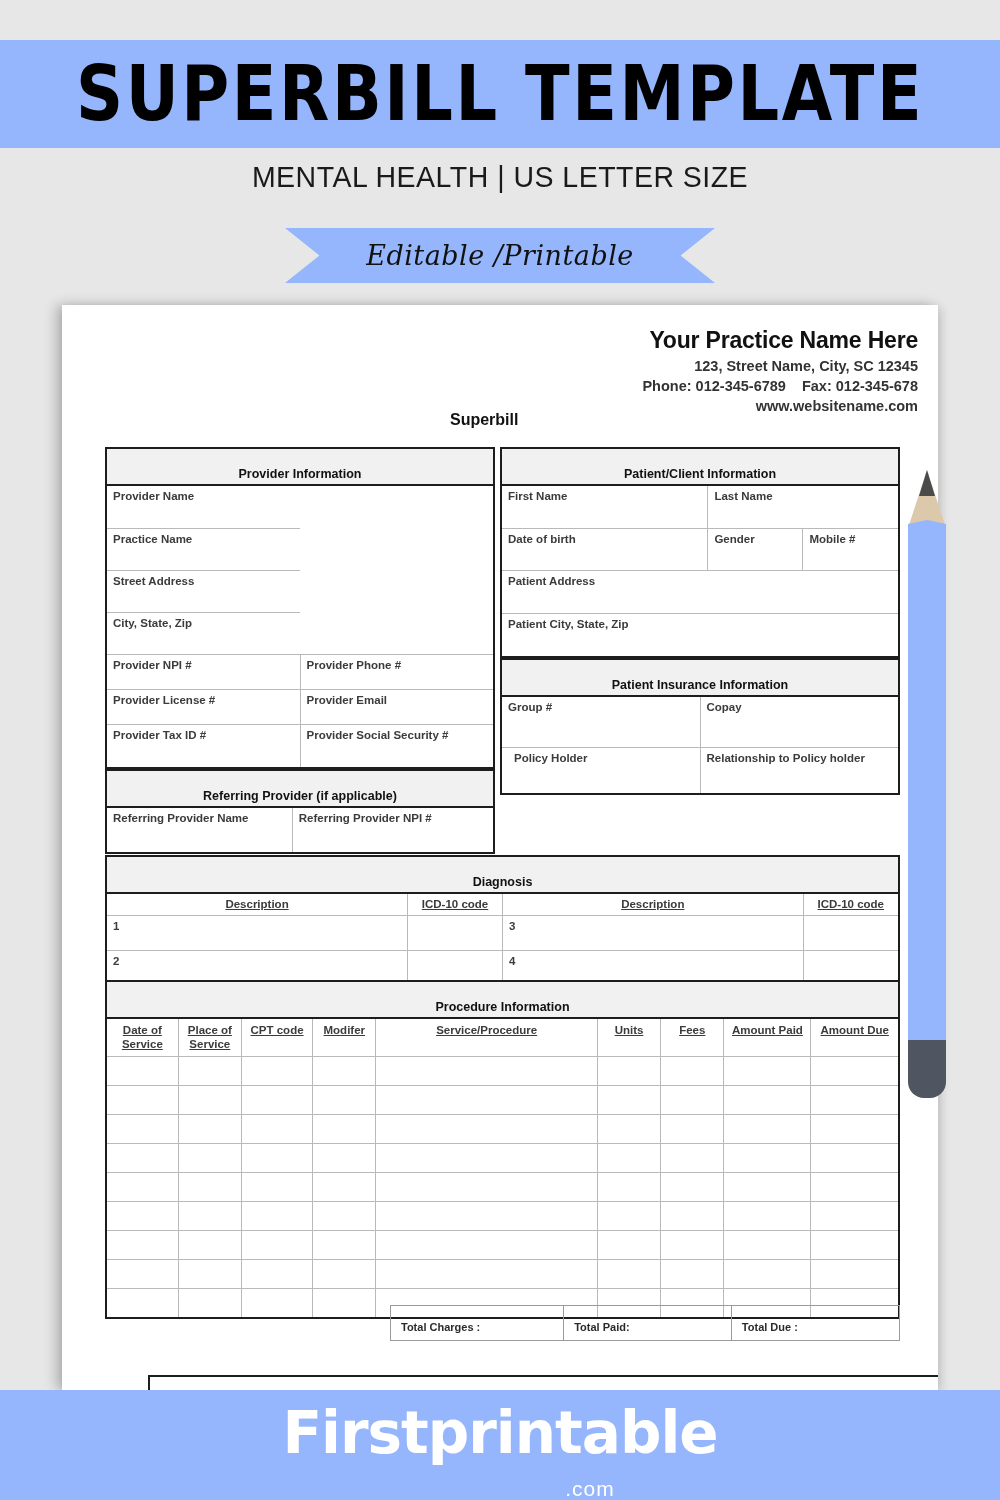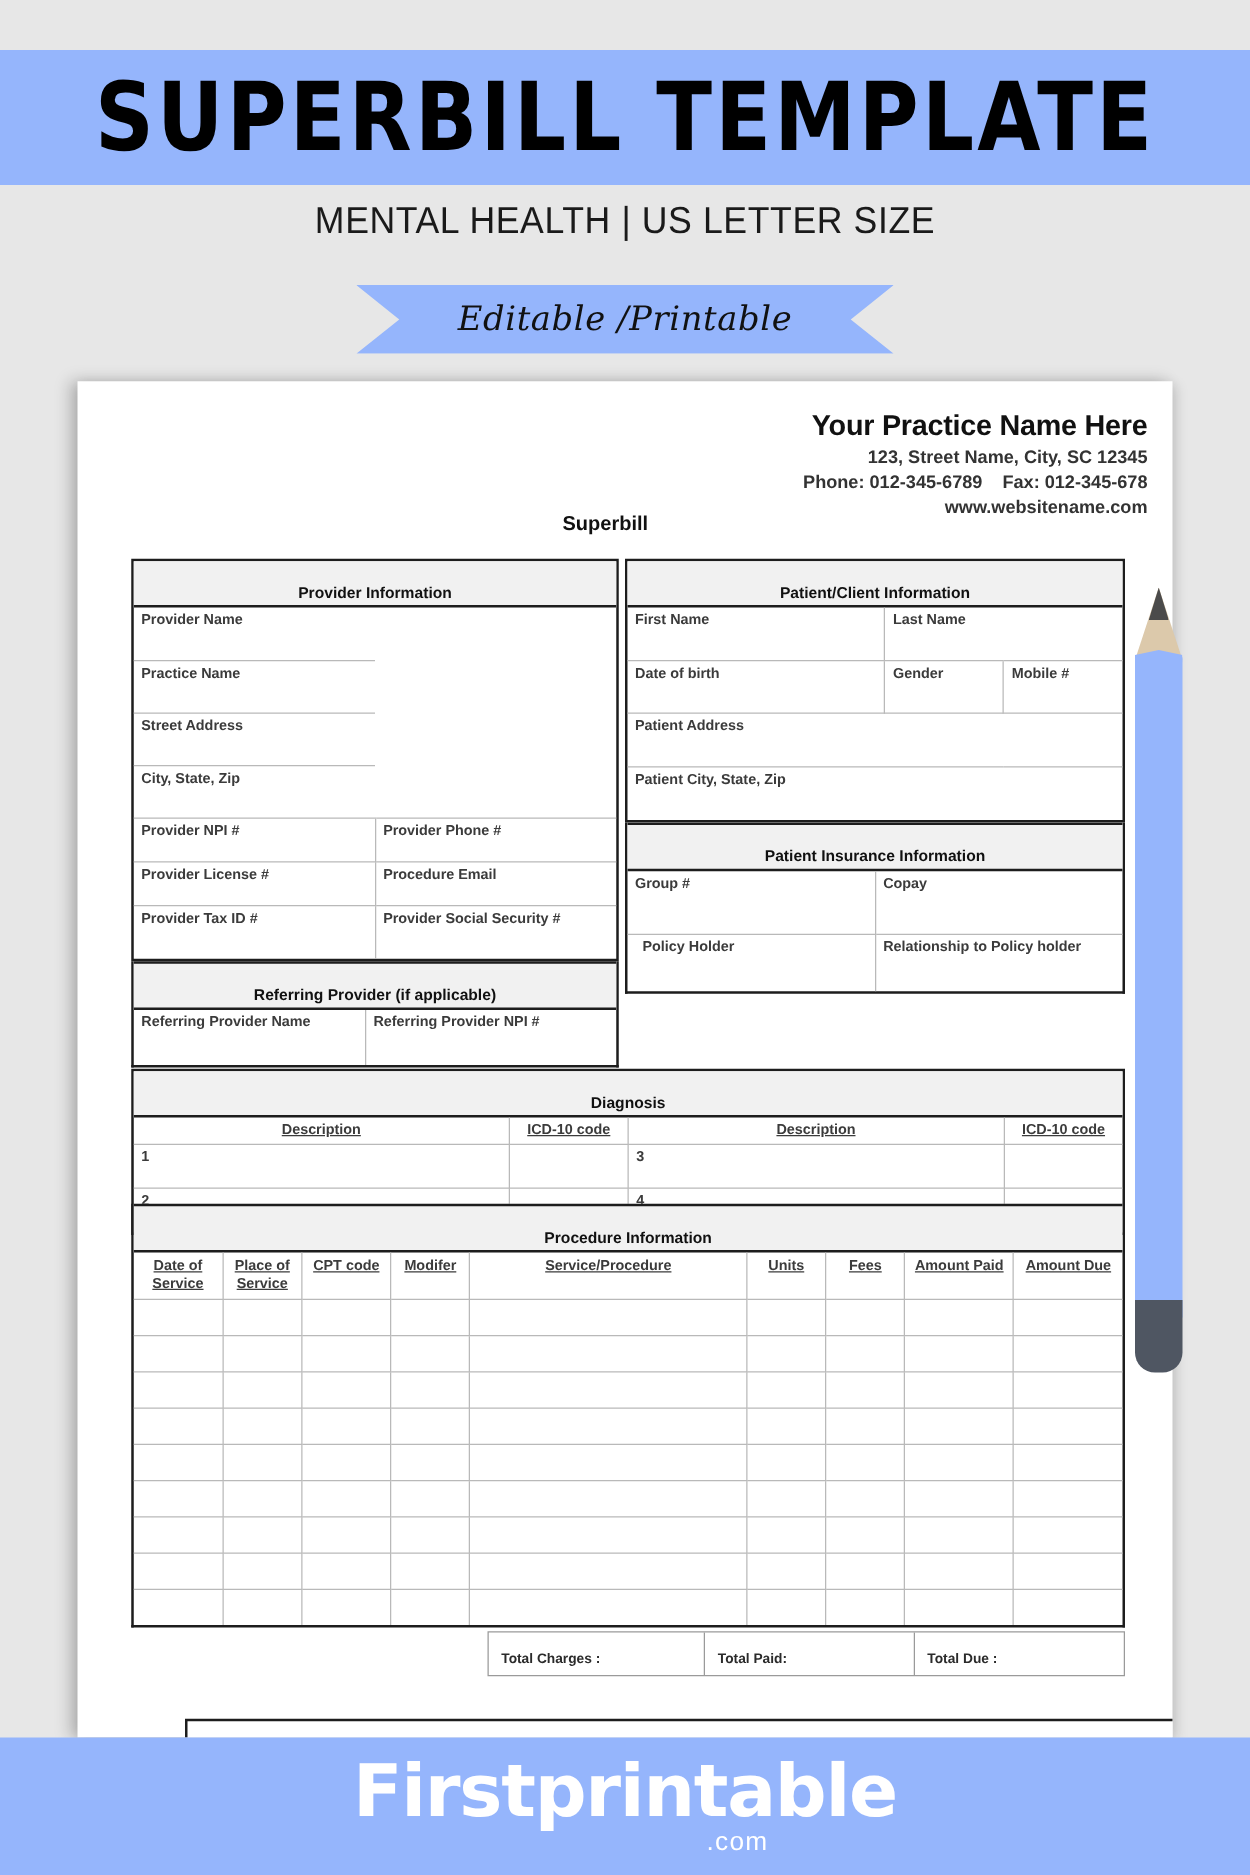--- a/index.html
+++ b/index.html
@@ -198,21 +198,21 @@
     position:absolute;left:0;bottom:0;width:1000px;height:110px;
     background:#95b5fc;
   }
   .footer .brand{
     position:absolute;left:0;top:14px;width:1000px;text-align:center;
     font-family:"DejaVu Sans", sans-serif;
     font-weight:700;font-size:58px;color:#ffffff;letter-spacing:-1px;
     line-height:1;
   }
   .footer .dotcom{
-    position:absolute;left:0;top:72px;width:1000px;text-align:center;
+    position:absolute;left:0;top:87px;width:1000px;text-align:center;
     font-family:"Liberation Sans", sans-serif;
     font-size:21px;color:#ffffff;letter-spacing:1px;
     padding-left:180px;box-sizing:border-box;
   }
 </style>
 </head>
 <body>
 
 <div class="title-band">
   <div class="title">SUPERBILL TEMPLATE</div>
@@ -258,21 +258,21 @@
             </tr>
             <tr>
               <td class="nb-l nb-r" style="height:42px;">City, State, Zip</td>
             </tr>
             <tr>
               <td class="nb-l" style="width:48%;height:35px;">Provider NPI #</td>
               <td class="nb-r" style="height:35px;">Provider Phone #</td>
             </tr>
             <tr>
               <td class="nb-l" style="height:35px;">Provider License #</td>
-              <td class="nb-r" style="height:35px;">Procedure Email</td>
+              <td class="nb-r" style="height:35px;">Provider Email</td>
             </tr>
             <tr>
               <td class="nb-l" style="height:43px;">Provider Tax ID #</td>
               <td class="nb-r" style="height:43px;">Provider Social Security #</td>
             </tr>
           </tbody>
             </table>
         </div>
 
         <div class="blk" style="border-top:none;">
@@ -352,21 +352,21 @@
         <tr>
           <td class="dx-cell">2</td>
           <td class="dx-cell"></td>
           <td class="dx-cell">4</td>
           <td class="dx-cell"></td>
         </tr>
       </tbody>
         </table>
     </div>
 
-    <div class="wide-blk" style="position:absolute;top:516px;border-top:none;">
+    <div class="wide-blk" style="position:absolute;top:533px;border-top:none;">
       <div class="sec-head" style="border-top:2px solid #1d1d1d;">Procedure Information</div>
       <table>
         <tbody>
             <tr>
           <td class="proc-colhdr" style="width:9.0%;">Date of Service</td>
           <td class="proc-colhdr" style="width:8.0%;">Place of Service</td>
           <td class="proc-colhdr" style="width:9.0%;">CPT code</td>
           <td class="proc-colhdr" style="width:8.0%;">Modifer</td>
           <td class="proc-colhdr" style="width:28.0%;">Service/Procedure</td>
           <td class="proc-colhdr" style="width:8.0%;">Units</td>

